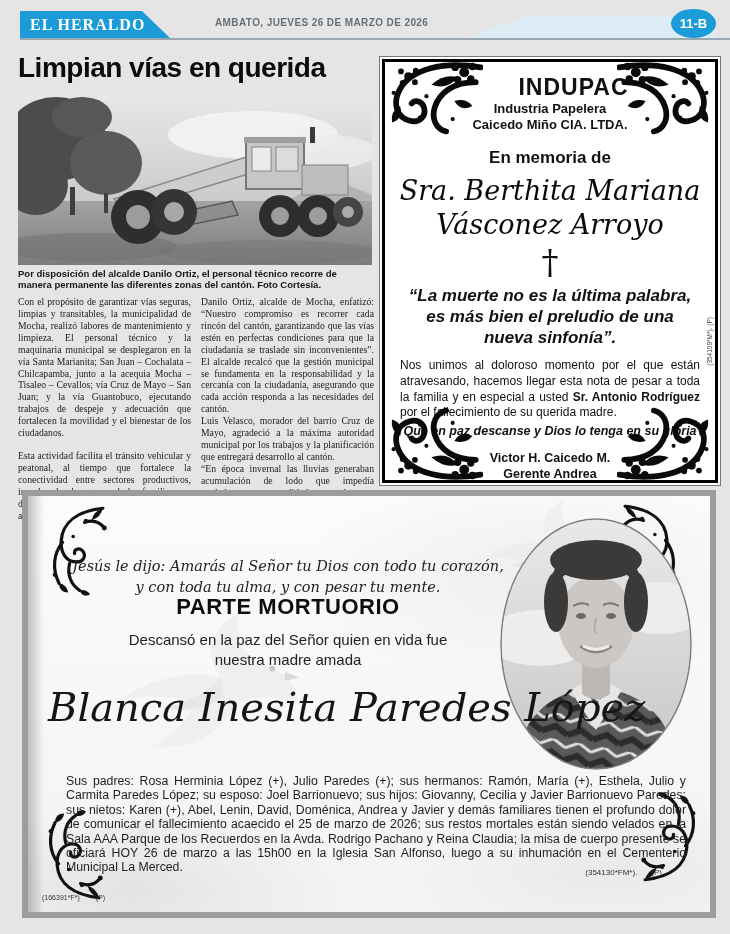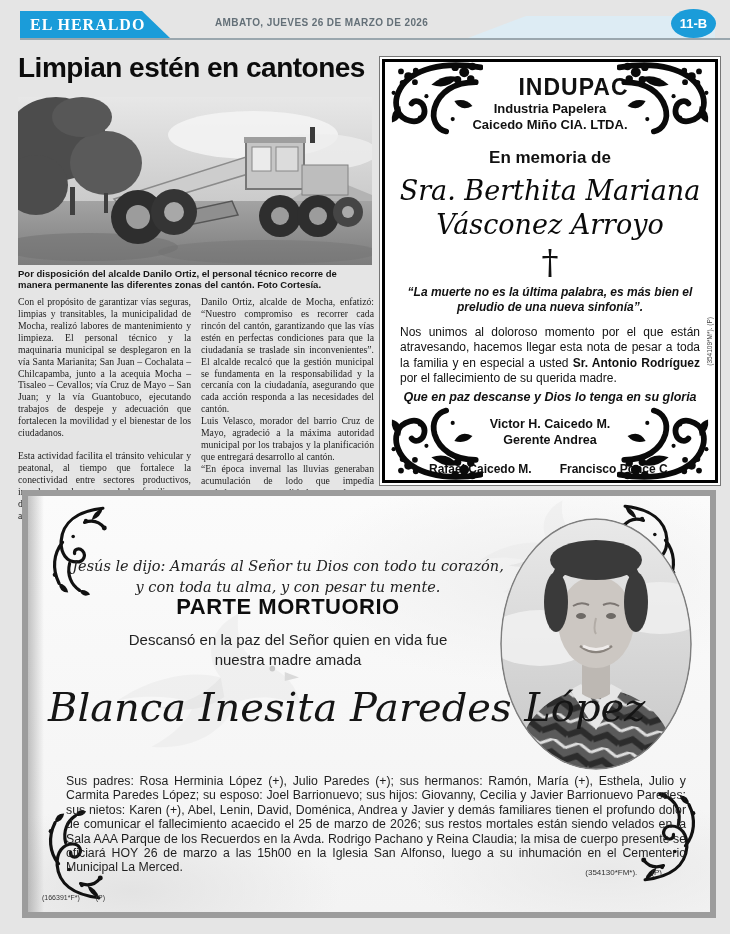--- a/index.html
+++ b/index.html
@@ -36,21 +36,21 @@
   .ad-outer{position:absolute;left:379px;top:56px;width:342px;height:430px;border:1px solid #777;
     padding:2px;box-sizing:border-box;background:#fff;}
   .ad-inner{position:relative;width:100%;height:100%;border:3px solid #000;box-sizing:border-box;
     text-align:center;overflow:hidden;}
   .ad-company{margin-top:12px;font-size:23px;font-weight:bold;letter-spacing:1px;padding-left:47px;}
   .ad-sub{font-size:13px;font-weight:bold;line-height:1.25;}
   .ad-memoria{margin-top:14px;font-size:17px;font-weight:bold;}
   .ad-name{font-family:"DejaVu Serif",serif;font-style:italic;font-size:27px;line-height:1.28;
     margin-top:6px;color:#0a0a0a;}
   .ad-cross{font-family:"DejaVu Serif",serif;font-size:34px;line-height:1;margin-top:2px;}
-  .ad-quote{margin:6px auto 6px;width:292px;font-size:12px;font-weight:bold;font-style:italic;line-height:1.25;}
+  .ad-quote{margin:6px auto 6px;width:292px;font-size:17px;font-weight:bold;font-style:italic;line-height:1.25;}
   .ad-body{margin:10px auto 0;width:300px;font-size:12px;line-height:1.3;text-align:justify;}
   .ad-farewell{margin-top:3px;font-size:12.5px;font-weight:bold;font-style:italic;}
   .ad-sig1{margin-top:12px;font-size:12.5px;font-weight:bold;line-height:1.3;}
   .ad-sig-row{display:flex;justify-content:space-around;margin:14px 30px 0;
     font-size:12px;font-weight:bold;line-height:1.3;}
   .ad-code{position:absolute;right:2px;top:255px;writing-mode:vertical-rl;transform:rotate(180deg);
     font-size:6.5px;color:#444;}
   .flor{position:absolute;width:100px;height:78px;}
   .flor.tl{left:-2px;top:-2px;}
   .flor.tr{right:-2px;top:-2px;transform:scaleX(-1);}
@@ -153,21 +153,21 @@
 <div class="page">
 
   <div class="brand-ribbon">
     <span>EL HERALDO</span>
   </div>
   <div class="header-date">AMBATO, JUEVES 26 DE MARZO DE 2026</div>
   <div class="header-trapezoid"></div>
   <div class="page-badge">11-B</div>
   <div class="header-rule"></div>
 
-  <div class="headline">Limpian estén en cantones</div>
+  <div class="headline">Limpian vías en querida</div>
 
   <div class="article-photo">
     <svg width="354" height="168" viewBox="0 0 354 168">
       <defs>
         <linearGradient id="sky" x1="0" y1="0" x2="0" y2="1">
           <stop offset="0" stop-color="#e7e7e7"></stop>
             <stop offset="1" stop-color="#cbcbcb"></stop>
         </linearGradient>
         <linearGradient id="gnd" x1="0" y1="0" x2="0" y2="1">
           <stop offset="0" stop-color="#a3a3a3"></stop>

